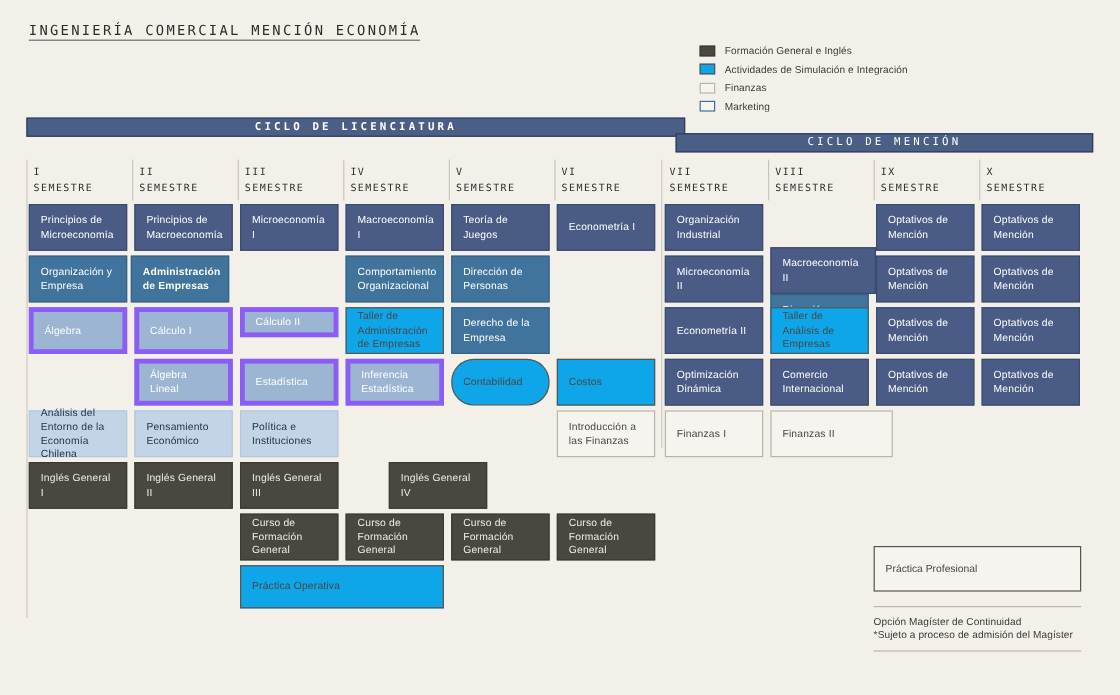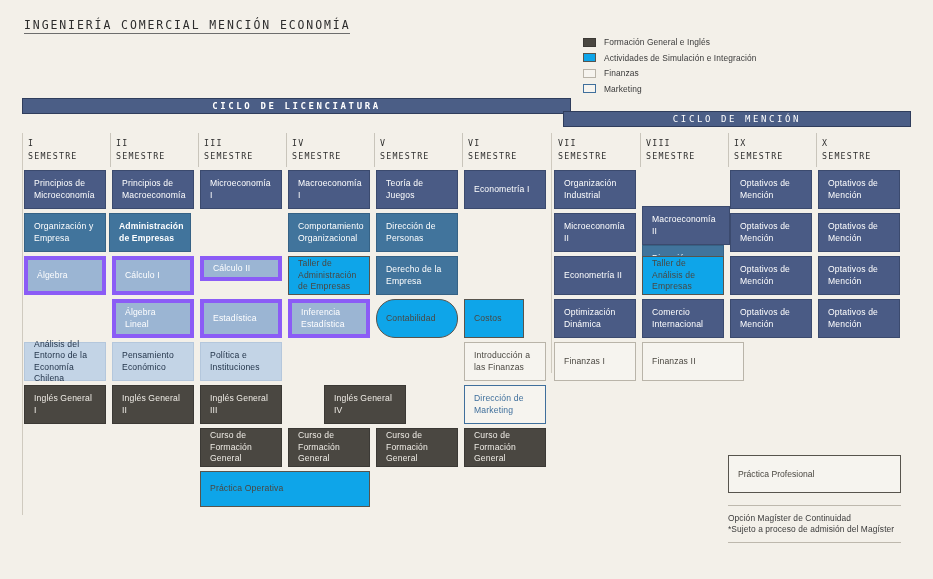--- a/index.html
+++ b/index.html
@@ -278,28 +278,25 @@
   <div class="box f-sim" style="left:376px;top:299px;width:82px;height:39px;border-radius:19px;">
     <span>Contabilidad</span>
     </div>
   <div class="box f-fgi" style="left:376px;top:428px;width:82px;height:39px;">
     <span>Curso de Formación General</span>
     </div>
 
   <div class="box f-eco" style="left:464px;top:170px;width:82px;height:39px;">
     <span>Econometría I</span>
     </div>
-  <div class="box f-sim" style="left:464px;top:299px;width:60px;height:39px;">
+  <div class="box f-sim" style="left:464px;top:299px;width:82px;height:39px;">
     <span>Costos</span>
     </div>
   <div class="box f-fin" style="left:464px;top:342px;width:82px;height:39px;">
     <span>Introducción a las Finanzas</span>
-    </div>
-  <div class="box f-mkt" style="left:464px;top:385px;width:82px;height:39px;">
-    <span>Dirección de Marketing</span>
     </div>
   <div class="box f-fgi" style="left:464px;top:428px;width:82px;height:39px;">
     <span>Curso de Formación General</span>
     </div>
 
   <div class="box f-eco" style="left:554px;top:170px;width:82px;height:39px;">
     <span>Organización Industrial</span>
     </div>
   <div class="box f-eco" style="left:554px;top:213px;width:82px;height:39px;">
     <span>Microeconomía II</span>

